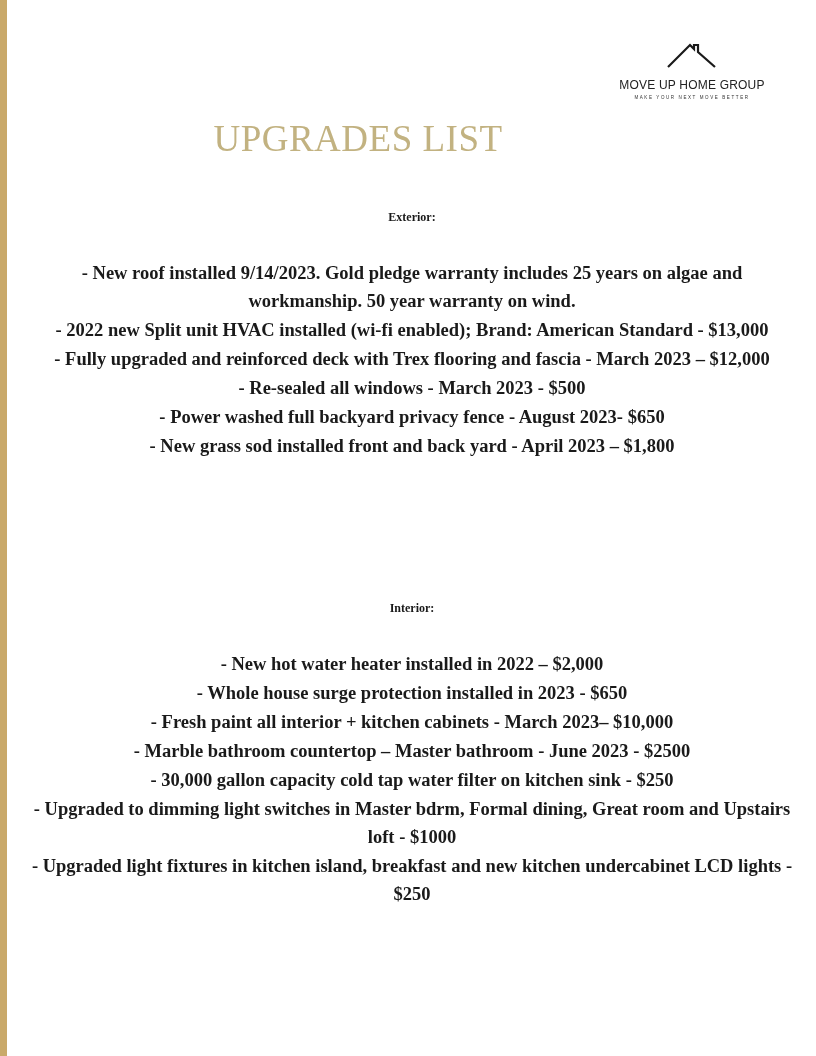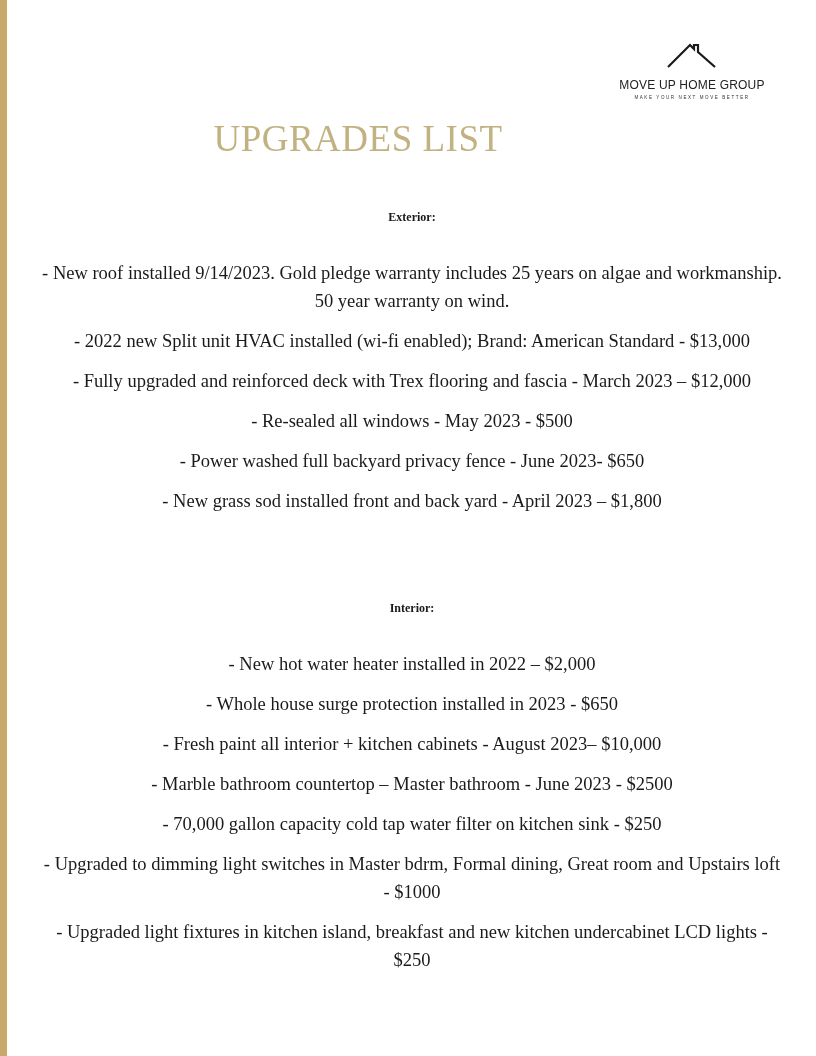--- a/index.html
+++ b/index.html
@@ -66,21 +66,22 @@
   .section-interior { top: 594px; }
   .section-heading {
     font-size: 12px;
     font-weight: bold;
     line-height: 28px;
     margin: 0 0 28px 0;
   }
   .item {
     font-size: 18.5px;
     line-height: 28px;
-    margin: 12px;
+    margin: 1px;
+    font-weight: bold;
   }
 </style>
 </head>
 <body>
 
 <div class="side-bar"></div>
 
 <div class="logo">
   <svg width="56" height="30" viewBox="0 0 56 30">
     <polyline points="4,27 26,5 30,9 30,5 34,5 34,12 51,27" fill="none" stroke="#1a1a1a" stroke-width="2.2" stroke-linejoin="miter"></polyline>
@@ -89,27 +90,27 @@
   <div class="logo-tagline">MAKE YOUR NEXT MOVE BETTER</div>
 </div>
 
 <h1 class="title">UPGRADES LIST</h1>
 
 <div class="section section-exterior">
   <p class="section-heading">Exterior:</p>
   <p class="item">- New roof installed 9/14/2023. Gold pledge warranty includes 25 years on algae and workmanship.  50 year warranty on wind.</p>
   <p class="item">- 2022 new Split unit HVAC installed (wi-fi enabled); Brand: American Standard - $13,000</p>
   <p class="item">- Fully upgraded and reinforced deck with Trex flooring and fascia - March 2023 – $12,000</p>
-  <p class="item">- Re-sealed all windows - May 2023 - $500</p>
-  <p class="item">- Power washed full backyard privacy fence - June 2023- $650</p>
+  <p class="item">- Re-sealed all windows - March 2023 - $500</p>
+  <p class="item">- Power washed full backyard privacy fence - August 2023- $650</p>
   <p class="item">- New grass sod installed front and back yard - April 2023 – $1,800</p>
 </div>
 
 <div class="section section-interior">
   <p class="section-heading">Interior:</p>
   <p class="item">- New hot water heater installed in 2022 – $2,000</p>
   <p class="item">- Whole house surge protection installed in 2023 - $650</p>
-  <p class="item">- Fresh paint all interior + kitchen cabinets - August 2023– $10,000</p>
+  <p class="item">- Fresh paint all interior + kitchen cabinets - March 2023– $10,000</p>
   <p class="item">- Marble bathroom countertop – Master bathroom - June 2023 - $2500</p>
-  <p class="item">- 70,000 gallon capacity cold tap water filter on kitchen sink - $250</p>
+  <p class="item">- 30,000 gallon capacity cold tap water filter on kitchen sink - $250</p>
   <p class="item">- Upgraded to dimming light switches in Master bdrm, Formal dining, Great room and Upstairs loft - $1000</p>
   <p class="item">- Upgraded light fixtures in kitchen island, breakfast and new kitchen undercabinet LCD lights - $250</p>
 </div>
 
 </body></html>

